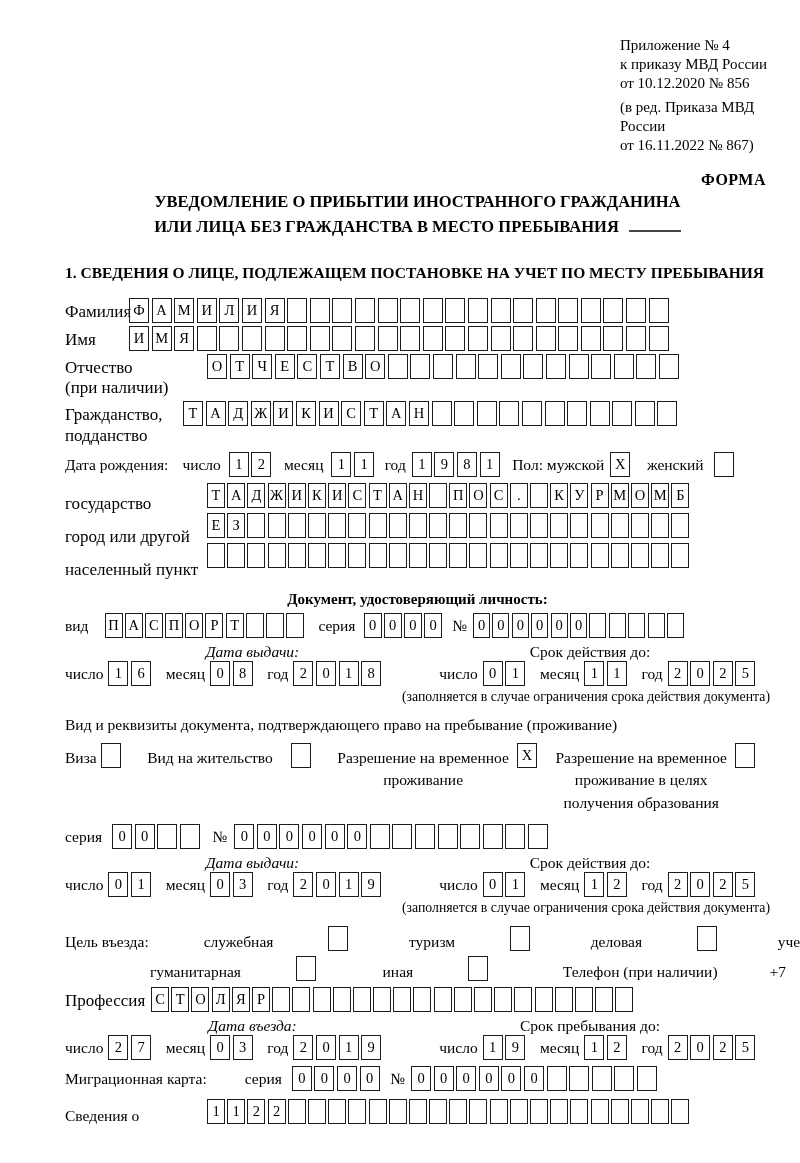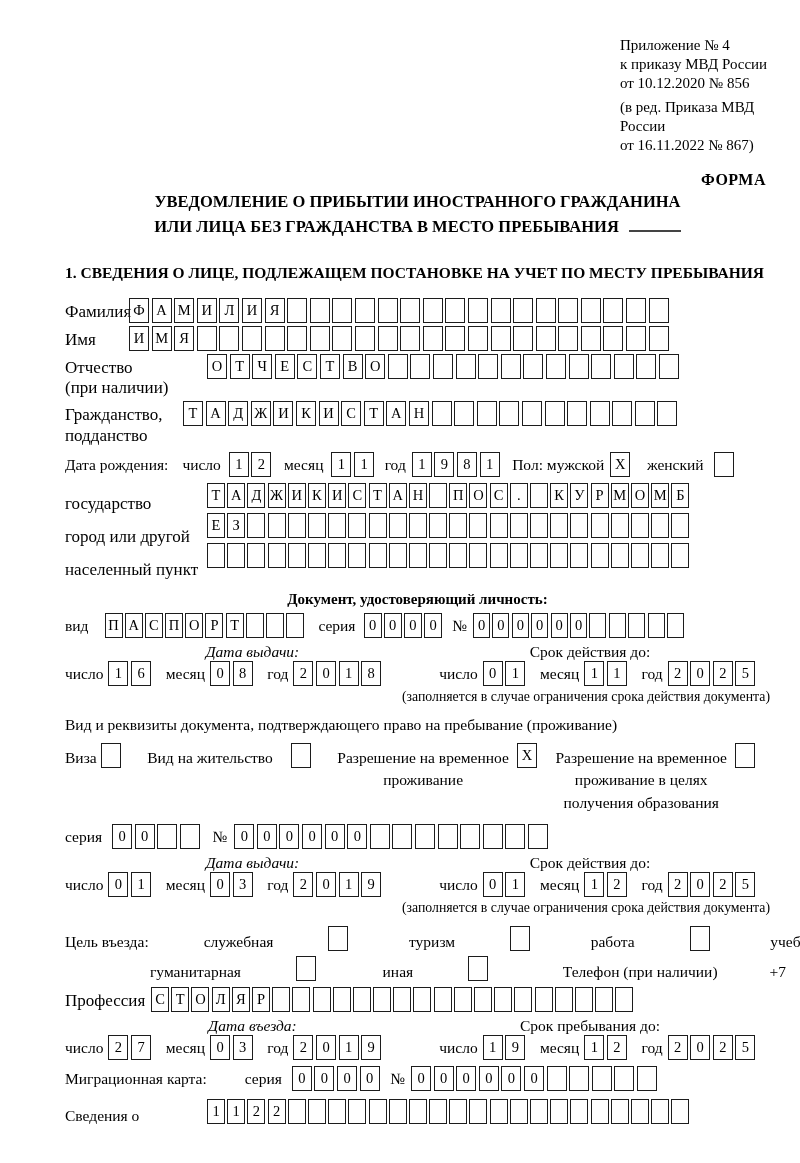--- a/index.html
+++ b/index.html
@@ -518,21 +518,21 @@
   <div class="purpose-row">
     <span class="inline-lbl">Цель въезда:</span>
     <span class="inline-lbl">служебная</span>
     <span class="cells">
         <span class="cell"></span>
       </span>
     <span class="inline-lbl">туризм</span>
     <span class="cells">
         <span class="cell"></span>
       </span>
-    <span class="inline-lbl">работа</span>
+    <span class="inline-lbl">деловая</span>
     <span class="cells">
         <span class="cell"></span>
       </span>
     <span class="inline-lbl">учеба</span>
     <span class="cells">
         <span class="cell"></span>
       </span>
     <span class="inline-lbl">работа</span>
     <span class="cells">
         <span class="cell">X</span>

